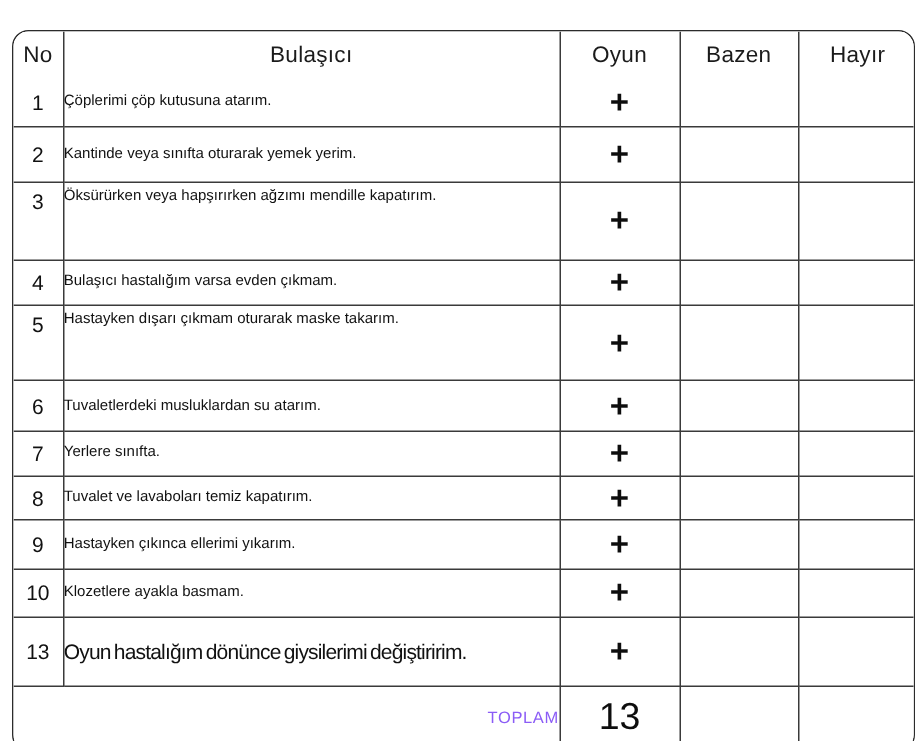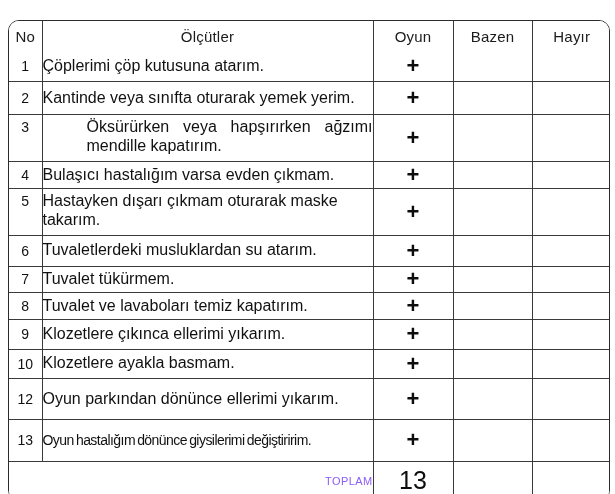--- a/index.html
+++ b/index.html
@@ -82,30 +82,29 @@
 
   
   td.no-cell {
     text-align: center;
     font-size: 14px;
     color: #111111;
     vertical-align: middle;
   }
   td.item-cell {
     text-align: left;
-    font-size: 16px;
+    font-size: 10px;
     line-height: 1.18;
     color: #111111;
     padding: 0 5px 0 6px;
     vertical-align: middle;
   }
   td.item-cell.justified {
     text-align: justify;
     text-align-last: left;
-    padding-left: 44px;
   }
   td.item-cell.condensed {
     font-size: 14px;
     letter-spacing: -0.55px;
     word-spacing: -1.2px;
   }
 
   td.mark-cell {
     text-align: center;
     vertical-align: bottom;
@@ -143,21 +142,21 @@
       <colgroup>
         <col class="c-no">
           <col class="c-item">
           <col class="c-yes">
           <col class="c-some">
           <col class="c-no2">
       </colgroup>
       <thead>
         <tr>
           <th>No</th>
-          <th>Ölçütler</th>
+          <th>Bulaşıcı</th>
           <th>Oyun</th>
           <th>Bazen</th>
           <th>Hayır</th>
         </tr>
       </thead>
       <tbody>
 
         <tr style="height:26px">
           <td class="no-cell">1</td>
           <td class="item-cell">Çöplerimi çöp kutusuna atarım.</td>
@@ -201,58 +200,51 @@
         <tr style="height:27px">
           <td class="no-cell">6</td>
           <td class="item-cell">Tuvaletlerdeki musluklardan su atarım.</td>
           <td class="mark-cell">+</td>
           <td class="mark-cell blank-cell"></td>
           <td class="mark-cell blank-cell"></td>
         </tr>
 
         <tr style="height:24px">
           <td class="no-cell">7</td>
-          <td class="item-cell">Tuvalet tükürmem.</td>
+          <td class="item-cell">Yerlere sınıfta.</td>
           <td class="mark-cell">+</td>
           <td class="mark-cell blank-cell"></td>
           <td class="mark-cell blank-cell"></td>
         </tr>
 
         <tr style="height:24px">
           <td class="no-cell">8</td>
           <td class="item-cell">Tuvalet ve lavaboları temiz kapatırım.</td>
           <td class="mark-cell">+</td>
           <td class="mark-cell blank-cell"></td>
           <td class="mark-cell blank-cell"></td>
         </tr>
 
         <tr style="height:26px">
           <td class="no-cell">9</td>
-          <td class="item-cell">Klozetlere çıkınca ellerimi yıkarım.</td>
+          <td class="item-cell">Hastayken çıkınca ellerimi yıkarım.</td>
           <td class="mark-cell">+</td>
           <td class="mark-cell blank-cell"></td>
           <td class="mark-cell blank-cell"></td>
         </tr>
 
         <tr style="height:26px">
           <td class="no-cell">10</td>
           <td class="item-cell">Klozetlere ayakla basmam.</td>
           <td class="mark-cell">+</td>
           <td class="mark-cell blank-cell"></td>
           <td class="mark-cell blank-cell"></td>
         </tr>
 
 
-        <tr style="height:37px">
-          <td class="no-cell">12</td>
-          <td class="item-cell">Oyun parkından dönünce ellerimi yıkarım.</td>
-          <td class="mark-cell">+</td>
-          <td class="mark-cell blank-cell"></td>
-          <td class="mark-cell blank-cell"></td>
-        </tr>
 
         <tr style="height:37px">
           <td class="no-cell">13</td>
           <td class="item-cell condensed">Oyun hastalığım dönünce giysilerimi değiştiririm.</td>
           <td class="mark-cell">+</td>
           <td class="mark-cell blank-cell"></td>
           <td class="mark-cell blank-cell"></td>
         </tr>
 
         <tr class="total-row">

